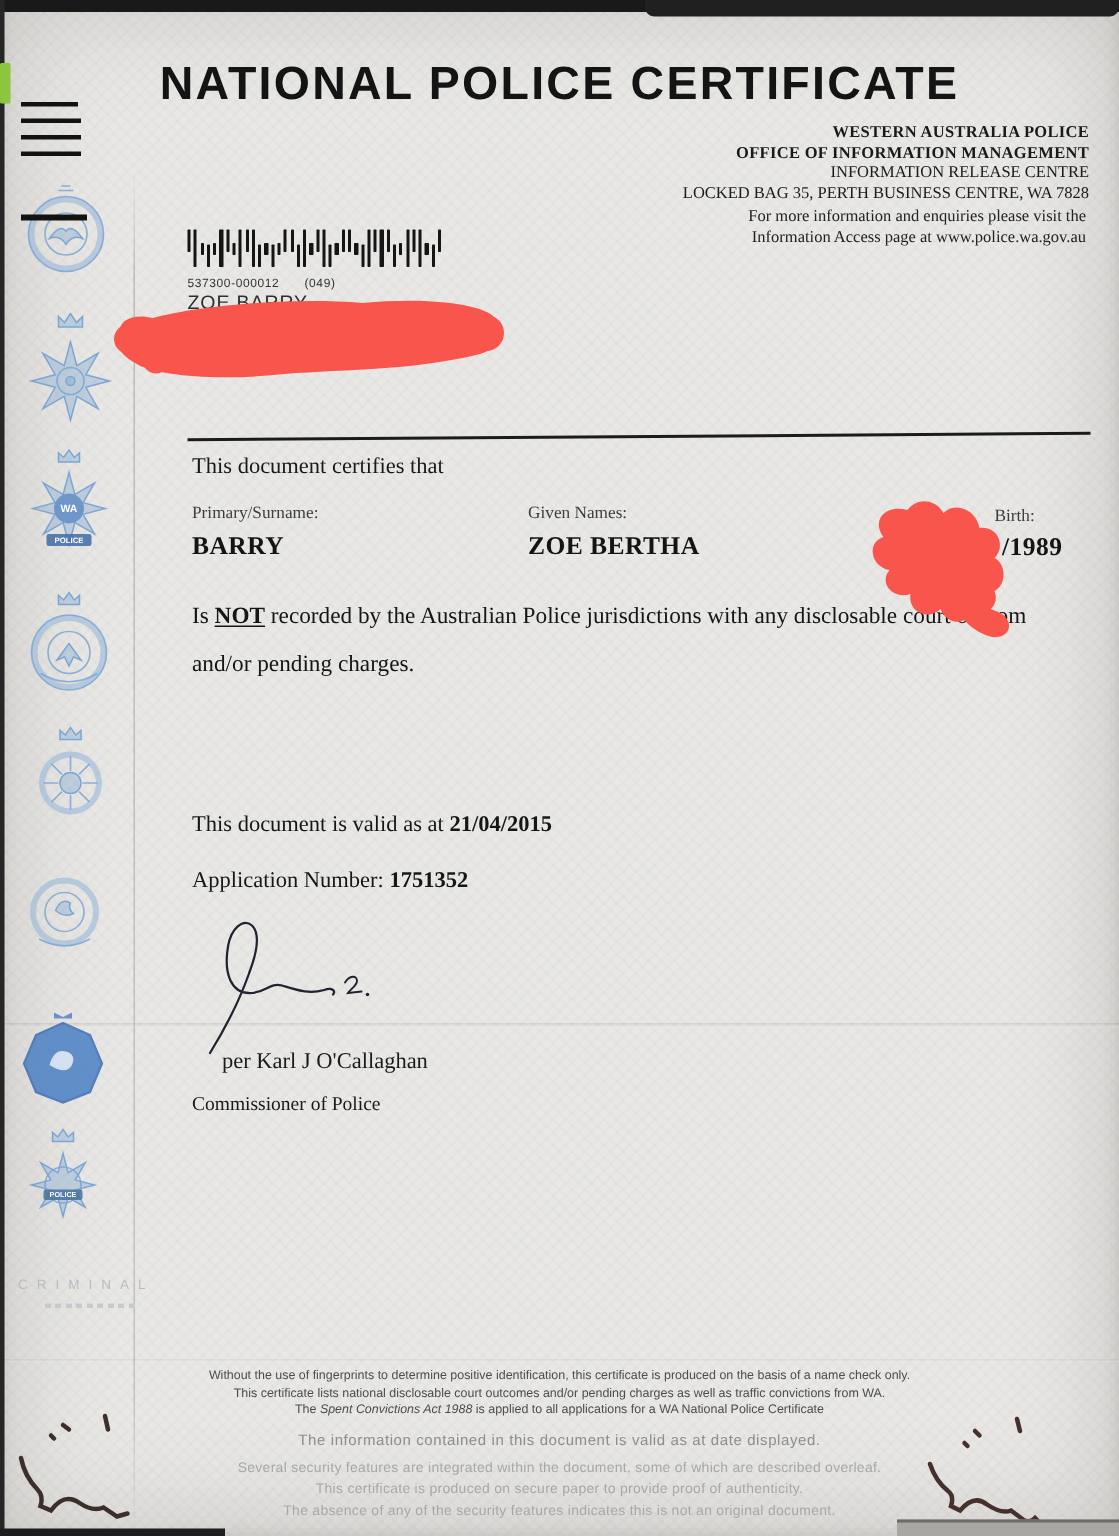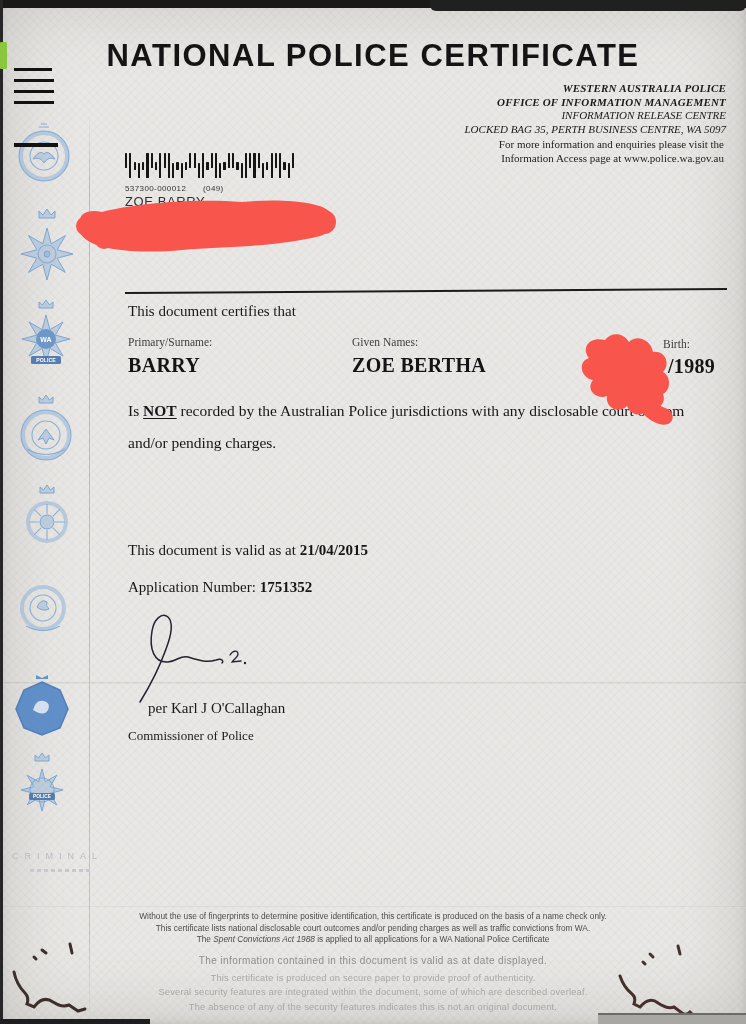--- a/index.html
+++ b/index.html
@@ -20,39 +20,39 @@
   .edge-left{left:0;top:0;width:3px;height:1024px;background:#262626;z-index:6;}
   .green-mark{left:0;top:42px;width:7px;height:27px;background:#8bc63e;z-index:7;border-radius:1px;}
   .edge-bottom-left{left:0;top:1019px;width:150px;height:5px;background:#1e1e1e;z-index:6;}
   .edge-bottom-right{left:598px;top:1013px;width:148px;height:11px;background:#a9a7a3;border-top:2px solid #6d6b68;z-index:6;}
   .crease-v{left:89px;top:112px;width:1px;height:912px;background:linear-gradient(rgba(110,95,80,0),rgba(110,95,80,.33) 8%,rgba(110,95,80,.28) 90%,rgba(110,95,80,0));z-index:2;}
   .crease-h1{left:0;top:682px;width:746px;height:3px;background:linear-gradient(rgba(95,88,78,.16),rgba(255,255,255,.22));z-index:2;}
   .crease-h2{left:0;top:906px;width:746px;height:2px;background:linear-gradient(rgba(95,88,78,.10),rgba(255,255,255,.15));z-index:2;}
   
   .title{left:0;top:38px;width:746px;text-align:center;font-family:"Liberation Sans",sans-serif;
          font-size:31px;font-weight:700;letter-spacing:1.5px;color:#141414;z-index:3;}
-  .issuer{right:20px;top:82px;text-align:right;font-size:11px;line-height:13.5px;color:#1a1a1a;z-index:3;font-style:italic;}
+  .issuer{right:20px;top:82px;text-align:right;font-size:11px;line-height:13.5px;color:#1a1a1a;z-index:3;}
   .issuer .b{font-weight:700;letter-spacing:.2px;}
   .infonote{right:22px;top:137px;text-align:right;font-size:11px;line-height:14px;color:#222;z-index:3;}
   
   .barcode{left:125px;top:153px;display:flex;align-items:flex-start;height:26px;z-index:3;}
   .bar{width:2.2px;margin-right:2.1px;background:#151515;border-radius:.5px;flex:none;}
   .s3{height:25px;margin-top:0;}
   .s1{height:15px;margin-top:0;}
   .s2{height:15px;margin-top:10px;}
   .s0{height:8px;margin-top:9px;}
   .refline{left:125px;top:184px;font-size:8px;letter-spacing:.4px;color:#333;z-index:3;}
   .refcode{left:203px;top:184px;font-size:8px;letter-spacing:.4px;color:#333;z-index:3;}
   .recipient{left:125px;top:194px;font-size:13px;letter-spacing:.6px;color:#2e2e2e;z-index:3;}
   .addr-frag{left:127px;top:210px;font-size:13px;color:#2e2e2e;z-index:3;}
   
   .divider{left:125px;top:290px;width:602px;height:2px;background:#1b1b1b;transform:rotate(-0.4deg);z-index:3;}
   .certifies{left:128px;top:303px;font-size:15px;color:#191919;z-index:3;}
   .flabel{font-size:11.5px;color:#3d3d3d;z-index:3;}
-  .fvalue{font-size:20px;font-weight:700;color:#141414;letter-spacing:.3px;z-index:3;}
+  .fvalue{font-size:17px;font-weight:700;color:#141414;letter-spacing:.3px;z-index:3;}
   .statement{left:128px;top:395px;width:610px;font-size:15.5px;line-height:32px;color:#161616;z-index:3;}
   .statement .l1{white-space:nowrap;}
   .statement b u{text-underline-offset:2px;}
   .validline{left:128px;top:542px;font-size:15px;color:#161616;z-index:3;}
   .appline{left:128px;top:579px;font-size:15px;color:#161616;z-index:3;}
   .perline{left:128px;top:700px;font-size:15px;color:#1a1a1a;z-index:3;margin-left:20px;}
   .commline{left:128px;top:728px;font-size:13px;color:#1a1a1a;z-index:3;}
   
   .fineprint{left:23px;top:911px;width:700px;text-align:center;font-family:"Liberation Sans",sans-serif;
              font-size:8.3px;line-height:11.6px;color:#4c4c4c;z-index:3;}
@@ -90,21 +90,21 @@
   <div class="abs crease-v"></div>
   <div class="abs crease-h1"></div>
   <div class="abs crease-h2"></div>
 
   <div class="abs title">NATIONAL POLICE CERTIFICATE</div>
 
   <div class="abs issuer">
     <div class="b">WESTERN AUSTRALIA POLICE</div>
     <div class="b">OFFICE OF INFORMATION MANAGEMENT</div>
     <div>INFORMATION RELEASE CENTRE</div>
-    <div>LOCKED BAG 35, PERTH BUSINESS CENTRE, WA 5097</div>
+    <div>LOCKED BAG 35, PERTH BUSINESS CENTRE, WA 7828</div>
   </div>
   <div class="abs infonote">
     <div>For more information and enquiries please visit the</div>
     <div>Information Access page at www.police.wa.gov.au</div>
   </div>
 
   <div class="abs barcode">
       <span class="bar s1"></span>
       <span class="bar s3"></span>
       <span class="bar s0"></span>
@@ -179,22 +179,22 @@
   <div class="abs commline">Commissioner of Police</div>
 
   <div class="abs fineprint">
     <div>Without the use of fingerprints to determine positive identification, this certificate is produced on the basis of a name check only.</div>
     <div>This certificate lists national disclosable court outcomes and/or pending charges as well as traffic convictions from WA.</div>
     <div><span>The </span><i>Spent Convictions Act 1988</i><span> is applied to all applications for a WA National Police Certificate</span></div>
   </div>
 
   <div class="abs notice">
     <div class="main">The information contained in this document is valid as at date displayed.</div>
+    <div class="sm">Several security features are integrated within the document, some of which are described overleaf.</div>
     <div class="sm">This certificate is produced on secure paper to provide proof of authenticity.</div>
-    <div class="sm">Several security features are integrated within the document, some of which are described overleaf.</div>
     <div class="sm">The absence of any of the security features indicates this is not an original document.</div>
   </div>
 
   <div class="abs dash" style="top:68px;width:38px;"></div>
   <div class="abs dash" style="top:79px;width:40px;"></div>
   <div class="abs dash" style="top:90px;width:40px;"></div>
   <div class="abs dash" style="top:101px;width:40px;"></div>
   <div class="abs dash" style="top:143px;width:44px;height:3.5px;"></div>
 
   <svg class="abs badge" style="left:14px;top:122px;" width="60" height="62" viewBox="-30 -31 60 62">

